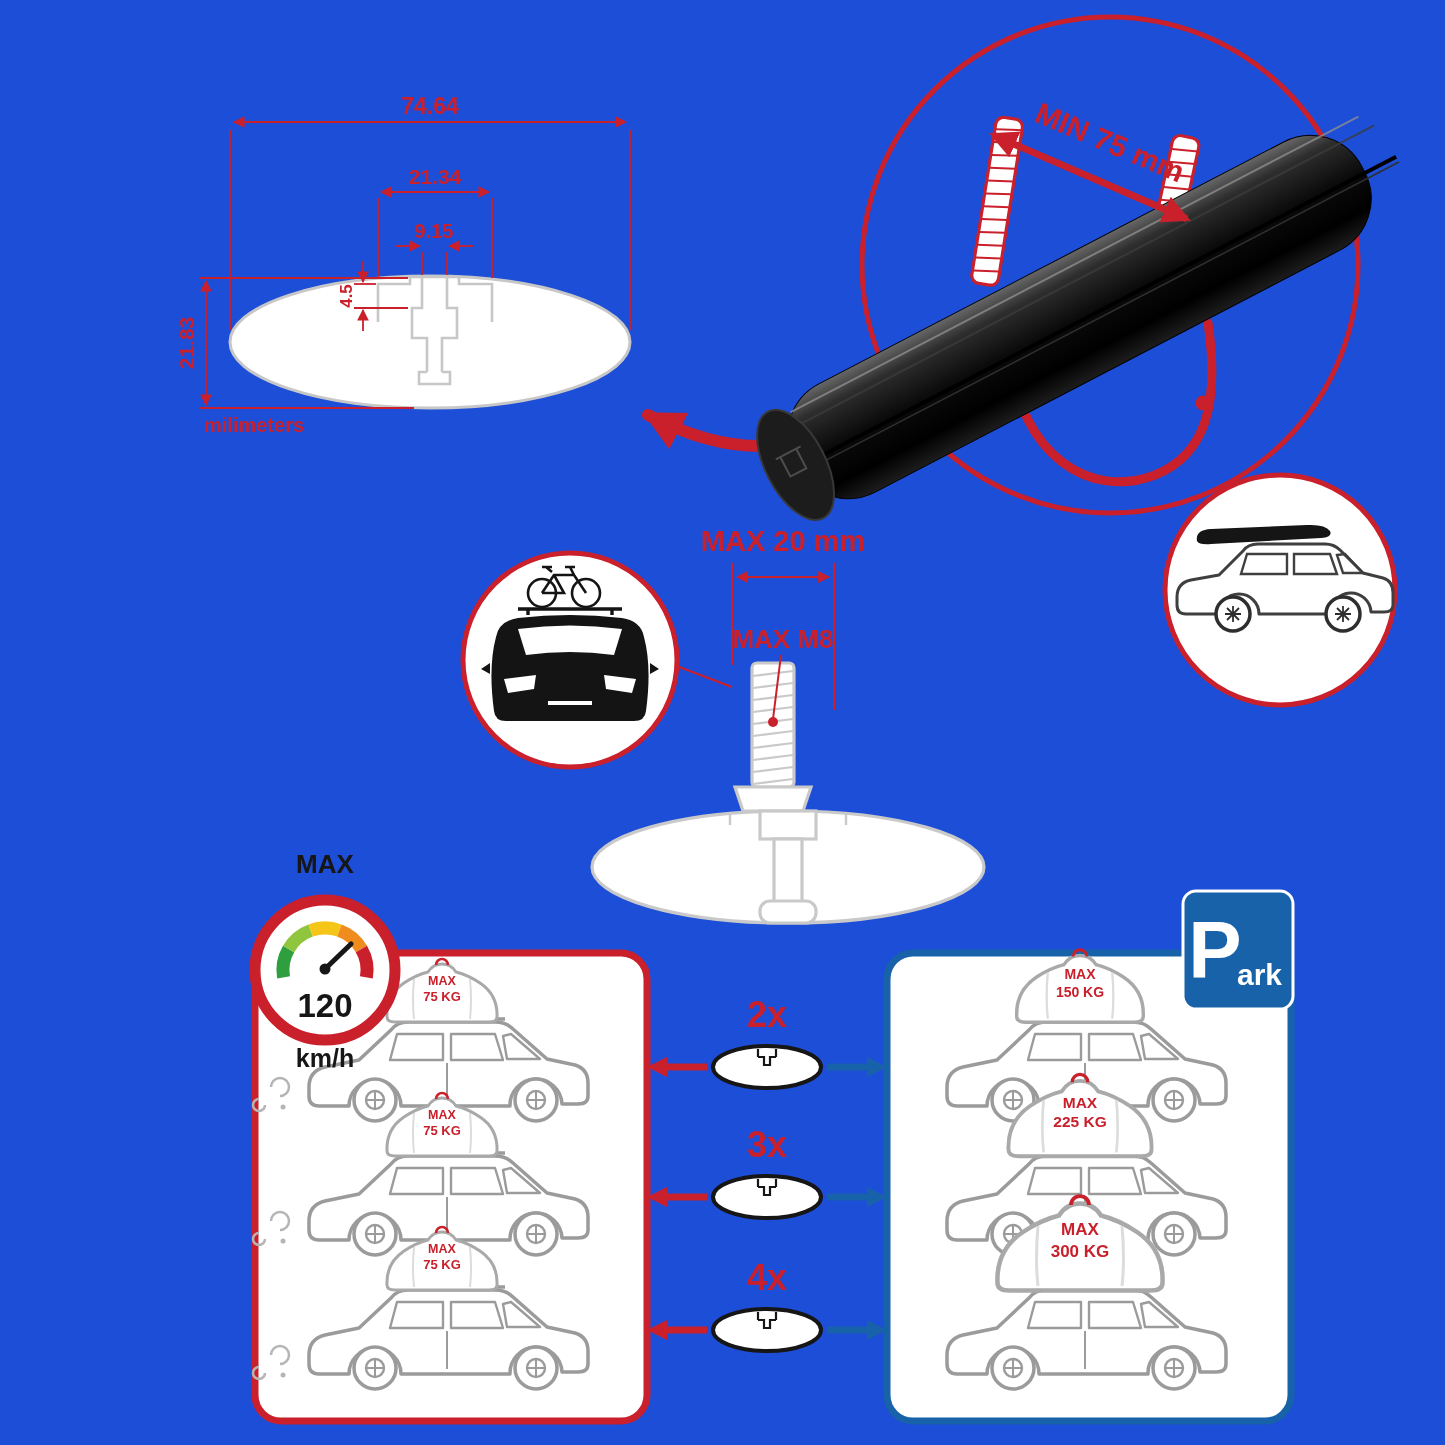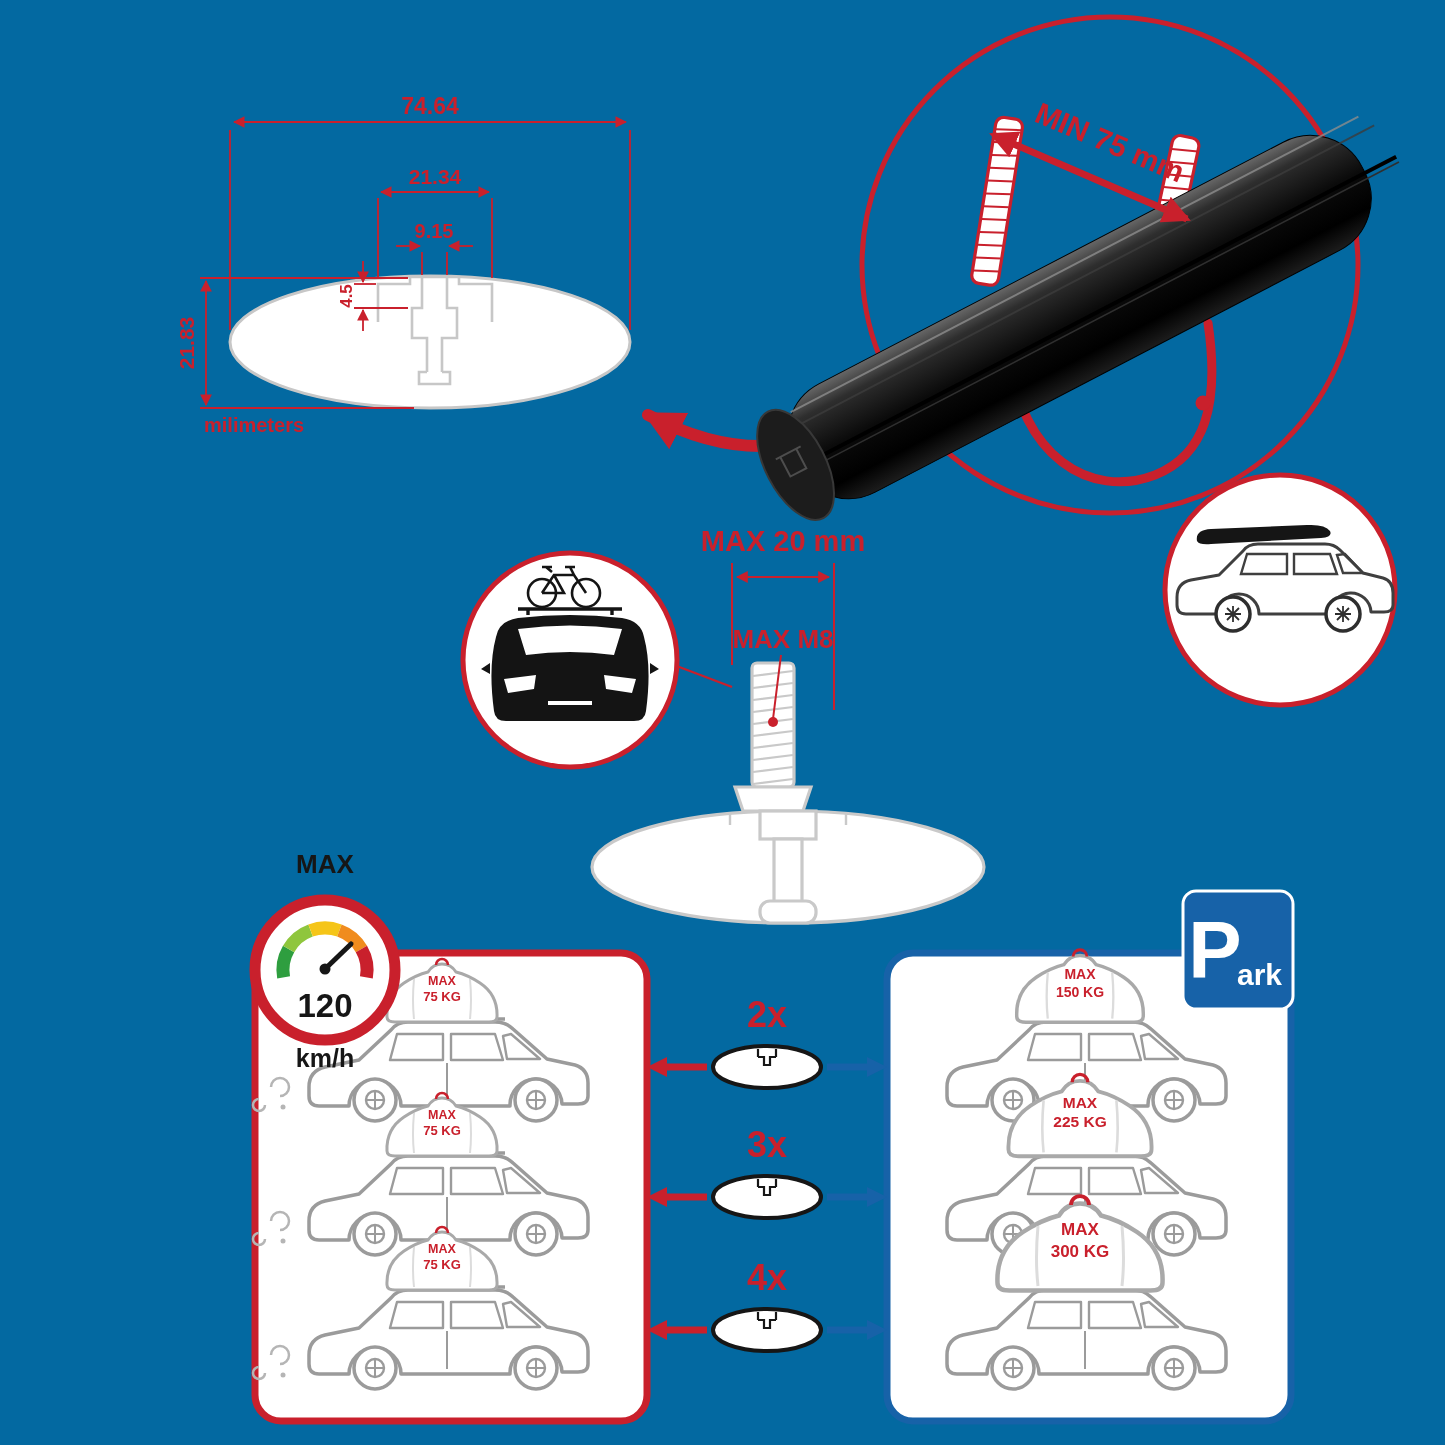--- a/index.html
+++ b/index.html
@@ -1,16 +1,16 @@
 <!DOCTYPE html>
 <html><head>
 <meta charset="utf-8">
 <style>
   html,body{margin:0;padding:0;background:#ffffff;}
-  #stage{position:relative;width:1445px;height:1445px;background:#0369a1;overflow:hidden;
+  #stage{position:relative;width:1445px;height:1445px;background:#1d4ed8;overflow:hidden;
          font-family:"Liberation Sans",sans-serif;text-align:center;}
   #stage svg{position:absolute;overflow:visible;}
   .s-dim{left:150px;top:80px;}
   .s-transfer{left:600px;top:360px;}
   .s-bar{left:795px;top:5px;}
   .s-bolt{left:430px;top:515px;}
   .s-panels{left:235px;top:875px;}
   .s-gauge{left:225px;top:845px;}
   text{font-family:"Liberation Sans",sans-serif;}
   .red-t{fill:#c9202c;font-weight:700;}

